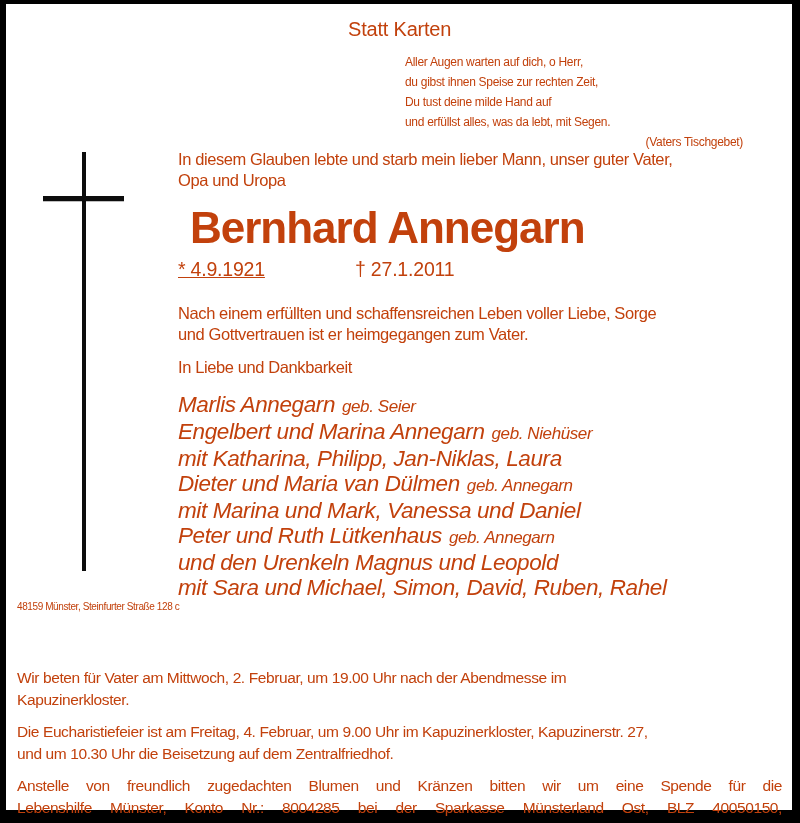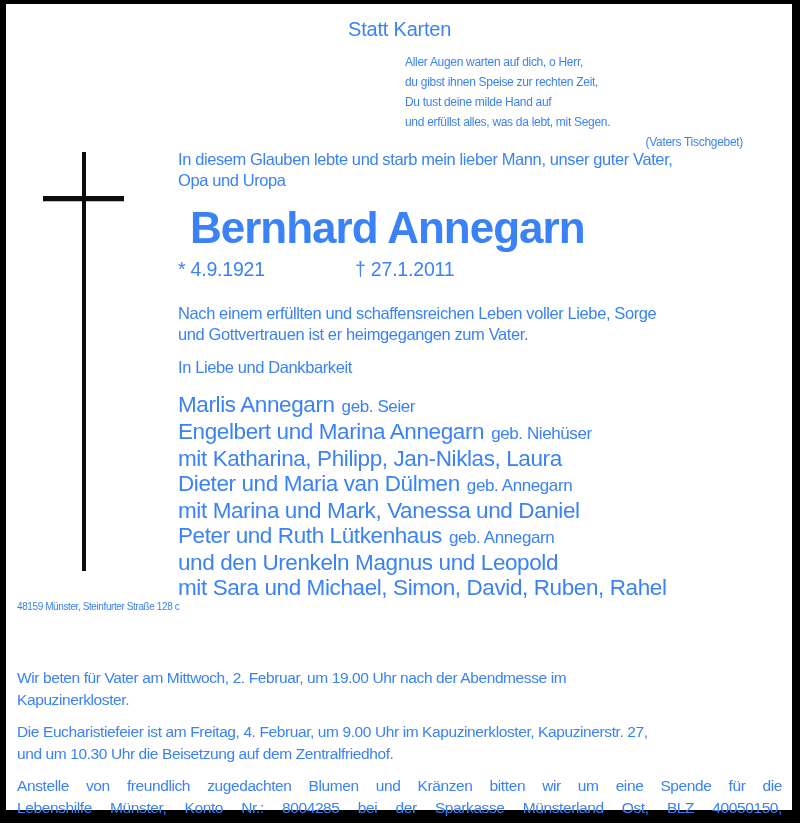--- a/index.html
+++ b/index.html
@@ -1,20 +1,20 @@
 <!DOCTYPE html>
 <html><head>
 <meta charset="utf-8">
 <style>
   html,body { margin:0; padding:0; background:#2b2b2b; }
   .page {
     position:relative; width:800px; height:823px;
     background:#000;               
     font-family:"Liberation Sans", "DejaVu Sans", sans-serif;
-    color:#3b82f6; overflow:hidden;
+    color:#c2410c; overflow:hidden;
   }
   .paper {
     position:absolute; left:6px; top:4px; width:786px; height:806px;
     background:#ffffff;
   }
   .abs { position:absolute; }
 
   .statt-karten   { left:348px; top:18px;  font-size:20px; letter-spacing:-0.2px; }
 
   .prayer         { left:405px; top:52px;  width:338px; font-size:12px; line-height:20px; letter-spacing:-0.3px; }
@@ -22,27 +22,27 @@
   .prayer-attrib  { text-align:right; }
 
   .cross-v { left:82px; top:152px; width:4px;  height:419px; background:#0d0d0d; }
   .cross-h { left:43px; top:196px; width:81px; height:5px;   background:#0d0d0d; box-shadow:0 1px 0 rgba(0,0,0,0.25); }
 
   .intro          { left:178px; top:149px; font-size:16.5px; line-height:21px; letter-spacing:-0.4px; white-space:pre-line; }
 
   .deceased-name  { left:190px; top:206px; font-size:44px; font-weight:700; letter-spacing:-1px; line-height:1; }
 
   .dates          { left:178px; top:258px; font-size:19.5px; letter-spacing:-0.2px; }
-  .birth-date     { display:inline-block; width:177px; }
+  .birth-date     { display:inline-block; width:177px;text-decoration:underline; }
 
   .passage        { left:178px; top:303px; font-size:16.5px; line-height:21px; letter-spacing:-0.4px; white-space:pre-line; }
 
   .salutation     { left:178px; top:358px; font-size:16.5px; letter-spacing:-0.4px; }
 
-  .mourners       { left:178px; top:392px; font-size:22.5px; line-height:25px; letter-spacing:-0.4px; }
+  .mourners       { left:178px; top:392px; font-size:22.5px; line-height:25px; letter-spacing:-0.4px;font-style:italic; }
   .mourner-row    { white-space:nowrap; }
   .mourner-maiden { font-size:17px; margin-left:7px; }
 
   .address        { left:17px; top:601px; font-size:10px; letter-spacing:-0.4px; }
 
   .announcements  { left:17px; top:631px; width:765px; font-size:15.5px; line-height:22px; letter-spacing:-0.4px;margin-top:36px; }
   .announcement   { margin:0 0 10px 0; }
   .ann-line       { white-space:nowrap; }
   .ann-line.just  { white-space:normal; text-align:justify; height:22px; overflow:hidden; }
   .ann-line.just::after { content:""; display:inline-block; width:100%; height:0; }

